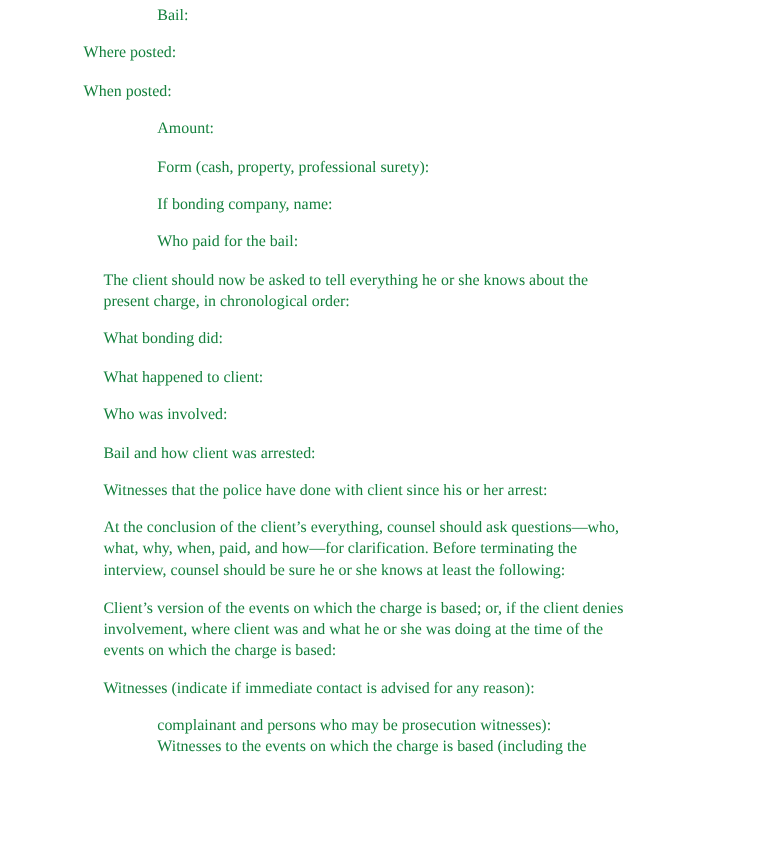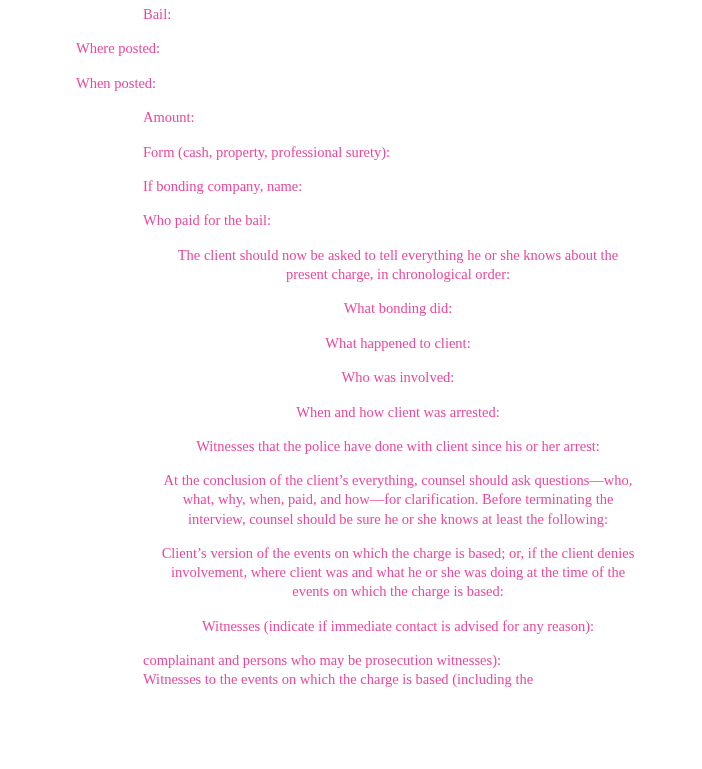--- a/index.html
+++ b/index.html
@@ -14,30 +14,30 @@
   }
   .page {
     position: relative;
     width: 702px;
     height: 769px;
     box-sizing: border-box;
     padding-top: 5px;
     font-family: "Liberation Serif", "DejaVu Serif", serif;
     font-size: 14.5px;
     line-height: 19.2px;
-    color: #ec4899;
+    color: #15803d;
     -webkit-font-smoothing: none;
   }
   .block {
     margin: 0 0 15.2px 0;
   }
   .line {
     white-space: nowrap;
   }
-  .ind0 { margin-left: 94px; text-align: center; }
+  .ind0 { margin-left: 94px; }
   .ind1 { margin-left: 143px; }
   .ind2 { margin-left: 76px; }
 </style>
 </head>
 <body>
 
 <div class="page">
   <div>
       <div class="block ind1">
         <div class="line">Bail:</div>
@@ -67,21 +67,21 @@
       <div class="block ind0">
         <div class="line">What bonding did:</div>
       </div>
       <div class="block ind0">
         <div class="line">What happened to client:</div>
       </div>
       <div class="block ind0">
         <div class="line">Who was involved:</div>
       </div>
       <div class="block ind0">
-        <div class="line">When and how client was arrested:</div>
+        <div class="line">Bail and how client was arrested:</div>
       </div>
       <div class="block ind0">
         <div class="line">Witnesses that the police have done with client since his or her arrest:</div>
       </div>
       <div class="block ind0">
         <div class="line">At the conclusion of the client’s everything, counsel should ask questions—who,</div>
         <div class="line">what, why, when, paid, and how—for clarification. Before terminating the</div>
         <div class="line">interview, counsel should be sure he or she knows at least the following:</div>
       </div>
       <div class="block ind0">

